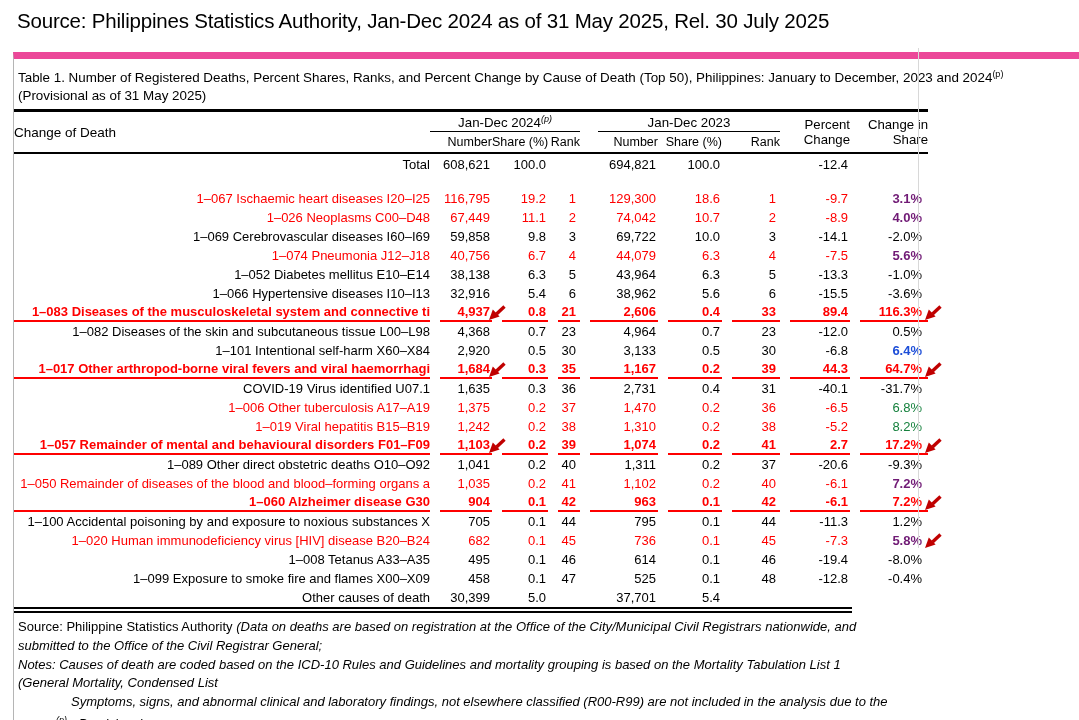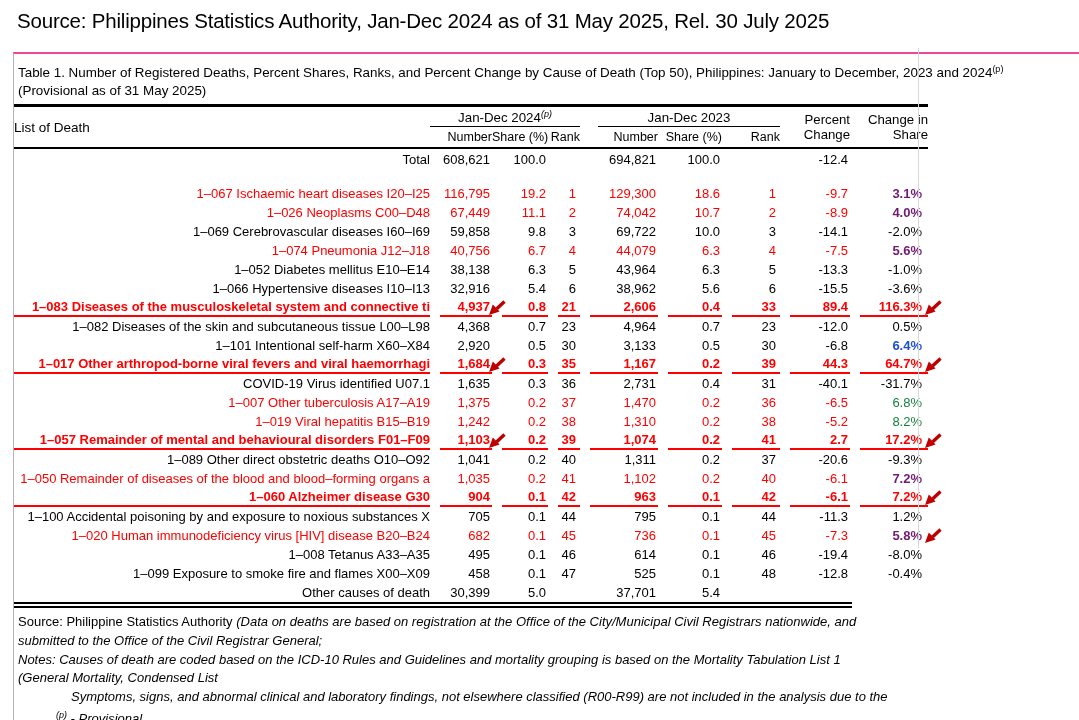--- a/index.html
+++ b/index.html
@@ -7,21 +7,21 @@
     width:1079px;height:720px;background:#ffffff;color:#000;
     font-family:"Liberation Sans","DejaVu Sans",sans-serif;
     overflow:hidden;position:relative;
   }
   .title{
     padding:9px 4px 0 17px;font-size:20.5px;font-weight:500;
     letter-spacing:-0.2px;white-space:nowrap;
   }
   .sheet{
     position:absolute;left:13px;top:52px;right:0;bottom:0;
-    border-left:1px solid #b5b5b5;border-top:2px solid #ec4899;
+    border-left:1px solid #b5b5b5;border-top:7px solid #ec4899;
   }
   .caption{padding:6px 0 0 4px;font-size:13.4px;line-height:18px;}
   .caption sup{font-size:9px;}
   
   table.t{
     border-collapse:collapse;table-layout:fixed;width:914px;
     margin-top:4px;border-top:3px solid #000;
   }
   table.t th,table.t td{padding:0;white-space:nowrap;}
   thead th{font-weight:normal;font-size:13.3px;height:20px;vertical-align:middle;}
@@ -75,21 +75,21 @@
         <col style="width:56px">
         <col style="width:32px">
       <col style="width:78px">
         <col style="width:64px">
         <col style="width:58px">
         <col style="width:70px">
         <col style="width:78px">
     </colgroup>
     <thead>
       <tr class="h1">
-        <th rowspan="2" class="cause-h">List of Death</th>
+        <th rowspan="2" class="cause-h">Change of Death</th>
         <th colspan="3" class="grp g24">
           <span class="grpline"><span>Jan-Dec 2024</span><sup>(p)</sup></span>
         </th>
         <th colspan="3" class="grp g23">
           <span class="grpline">Jan-Dec 2023</span>
         </th>
         <th rowspan="2" class="two">
           <span>Percent</span><br>
           <span>Change</span>
         </th>
@@ -470,21 +470,21 @@
           </td>
           <td class="c-pct">
             <div class="cell">-40.1</div>
           </td>
           <td class="c-shr">
             <div class="cell">-31.7%</div>
           </td>
         </tr>
         <tr class="red">
           <td class="cause">
-            <div class="cell">1–007 Other tuberculosis A17–A19</div>
+            <div class="cell">1–006 Other tuberculosis A17–A19</div>
           </td>
           <td class="c-n24">
             <div class="cell">1,375</div>
           </td>
           <td class="c-s24">
             <div class="cell">0.2</div>
           </td>
           <td class="c-r24">
             <div class="cell">37</div>
           </td>

